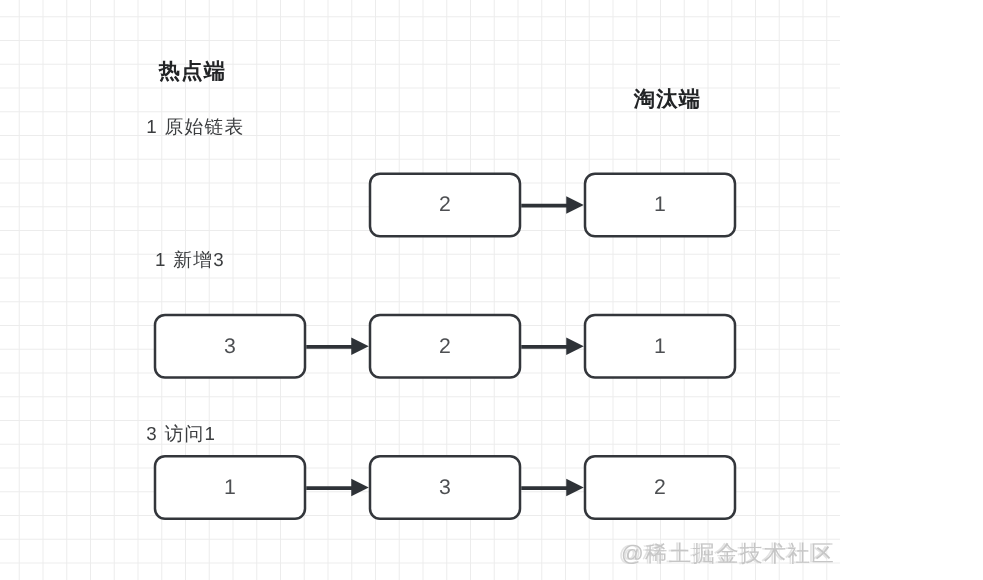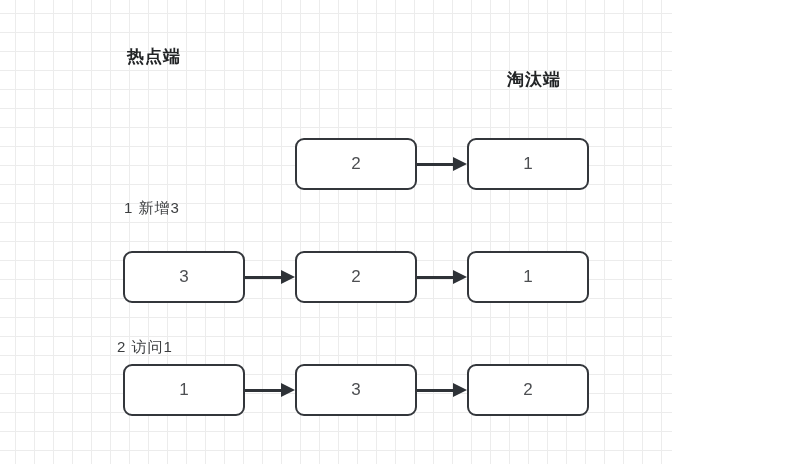--- a/index.html
+++ b/index.html
@@ -76,47 +76,49 @@
   }
 </style>
 </head>
 <body>
 
 <div class="canvas">
 
   <div class="hdr hdr-hot">热点端</div>
   <div class="hdr hdr-evict">淘汰端</div>
 
+  <div class="step-label lbl-1">1 原始链表</div>
   <div class="node c1 r0">2</div>
   <div class="arrow a0 ar0">
     <div class="shaft"></div>
     <div class="head"></div>
   </div>
   <div class="node c2 r0">1</div>
 
   <div class="step-label lbl-2">1 新增3</div>
   <div class="node c0 r1">3</div>
   <div class="arrow a1 ar1">
     <div class="shaft"></div>
     <div class="head"></div>
   </div>
   <div class="node c1 r1">2</div>
   <div class="arrow a0 ar1">
     <div class="shaft"></div>
     <div class="head"></div>
   </div>
   <div class="node c2 r1">1</div>
 
-  <div class="step-label lbl-3">2 访问1</div>
+  <div class="step-label lbl-3">3 访问1</div>
   <div class="node c0 r2">1</div>
   <div class="arrow a1 ar2">
     <div class="shaft"></div>
     <div class="head"></div>
   </div>
   <div class="node c1 r2">3</div>
   <div class="arrow a0 ar2">
     <div class="shaft"></div>
     <div class="head"></div>
   </div>
   <div class="node c2 r2">2</div>
 
+  <div class="watermark">@稀土掘金技术社区</div>
 
 </div>
 
 </body></html>

